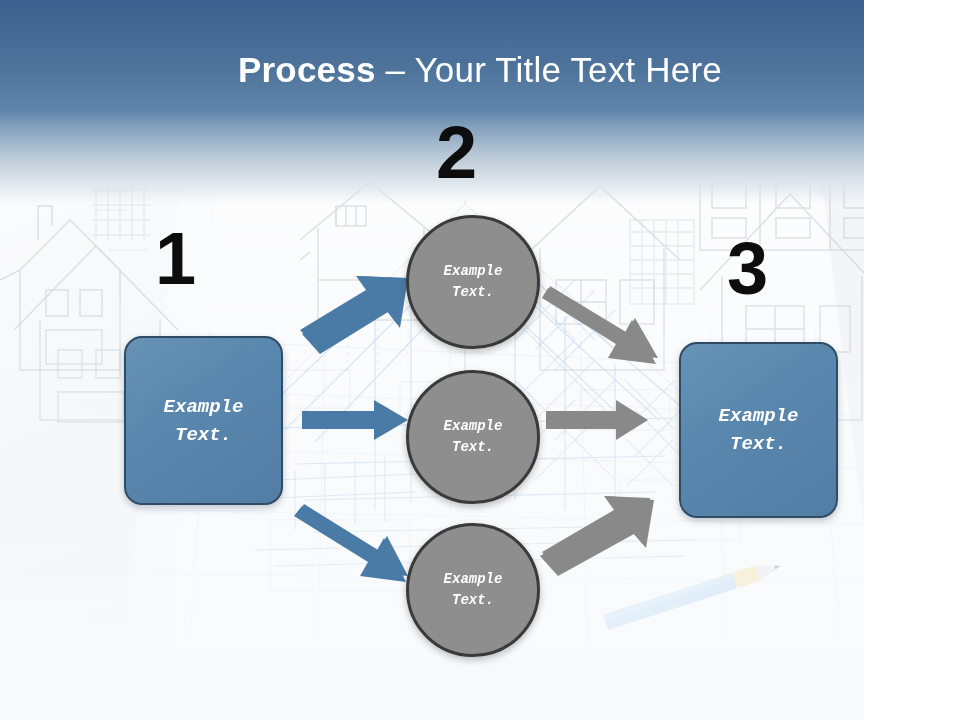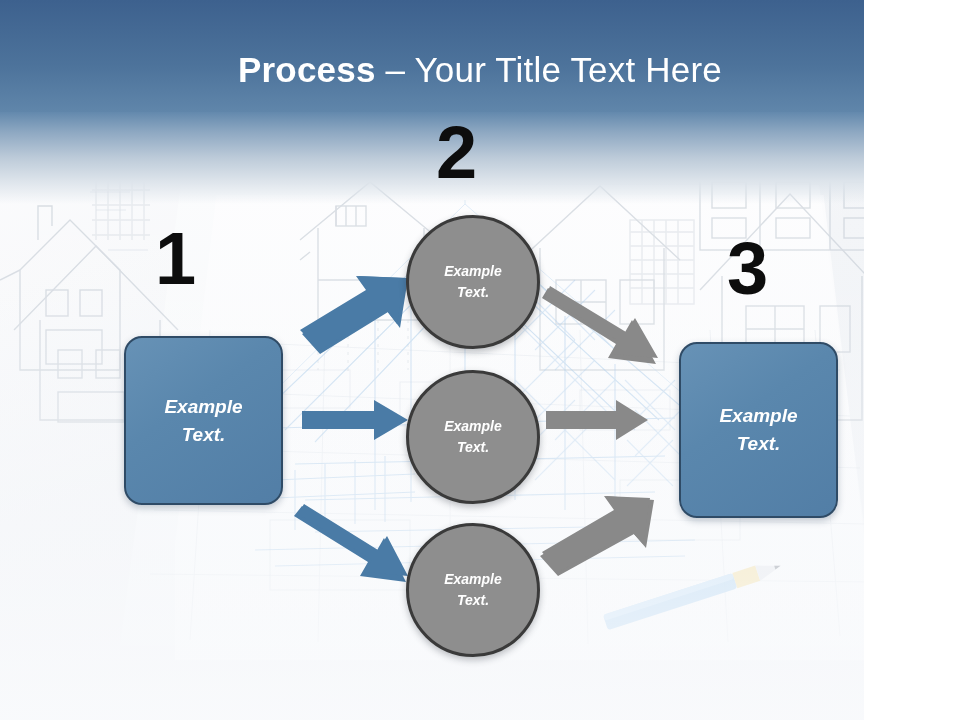--- a/index.html
+++ b/index.html
@@ -181,21 +181,21 @@
     color: #ffffff;
     font-weight: bold;
     font-style: italic;
     font-size: 14px;
     line-height: 21px;
   }
   .circle-top { left: 406px; top: 215px; width: 128px; height: 128px; }
   .circle-mid { left: 406px; top: 370px; width: 128px; height: 128px; }
   .circle-bot { left: 406px; top: 523px; width: 128px; height: 128px; }
 
-  .cell-text { pointer-events: none; }
+  .cell-text { pointer-events: none; font-family: Liberation Mono, monospace; }
 
   
   .arrow {
     position: absolute;
   }
   .arrow svg { display: block; overflow: visible; }
 </style>
 </head>
 <body>
 

